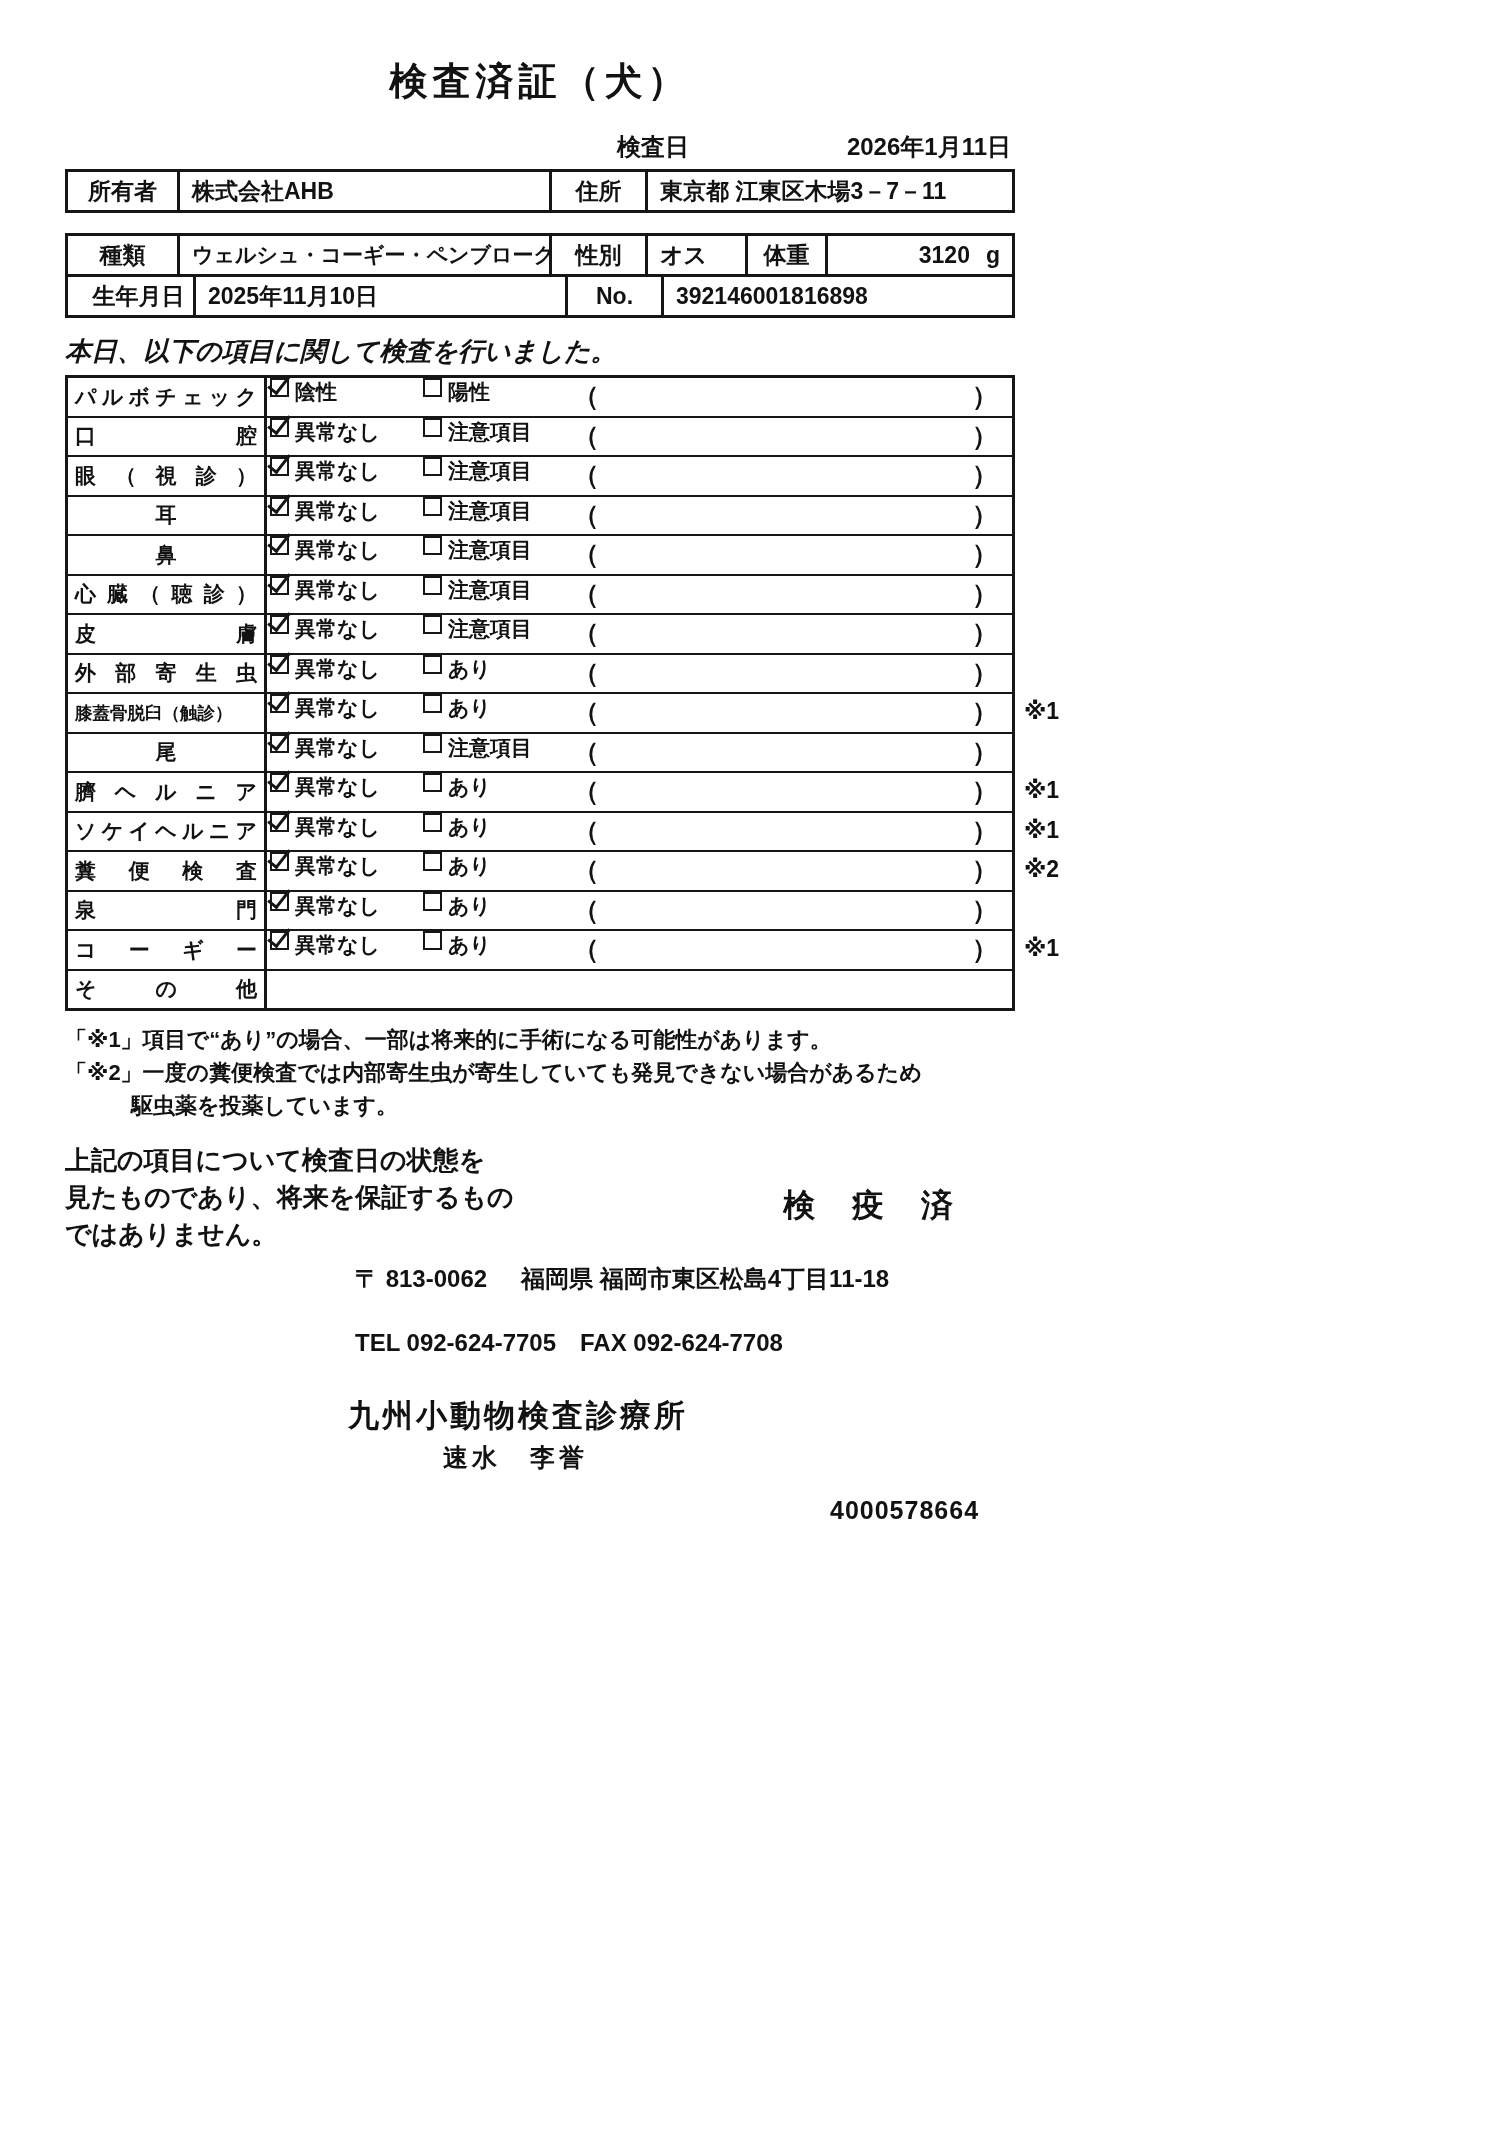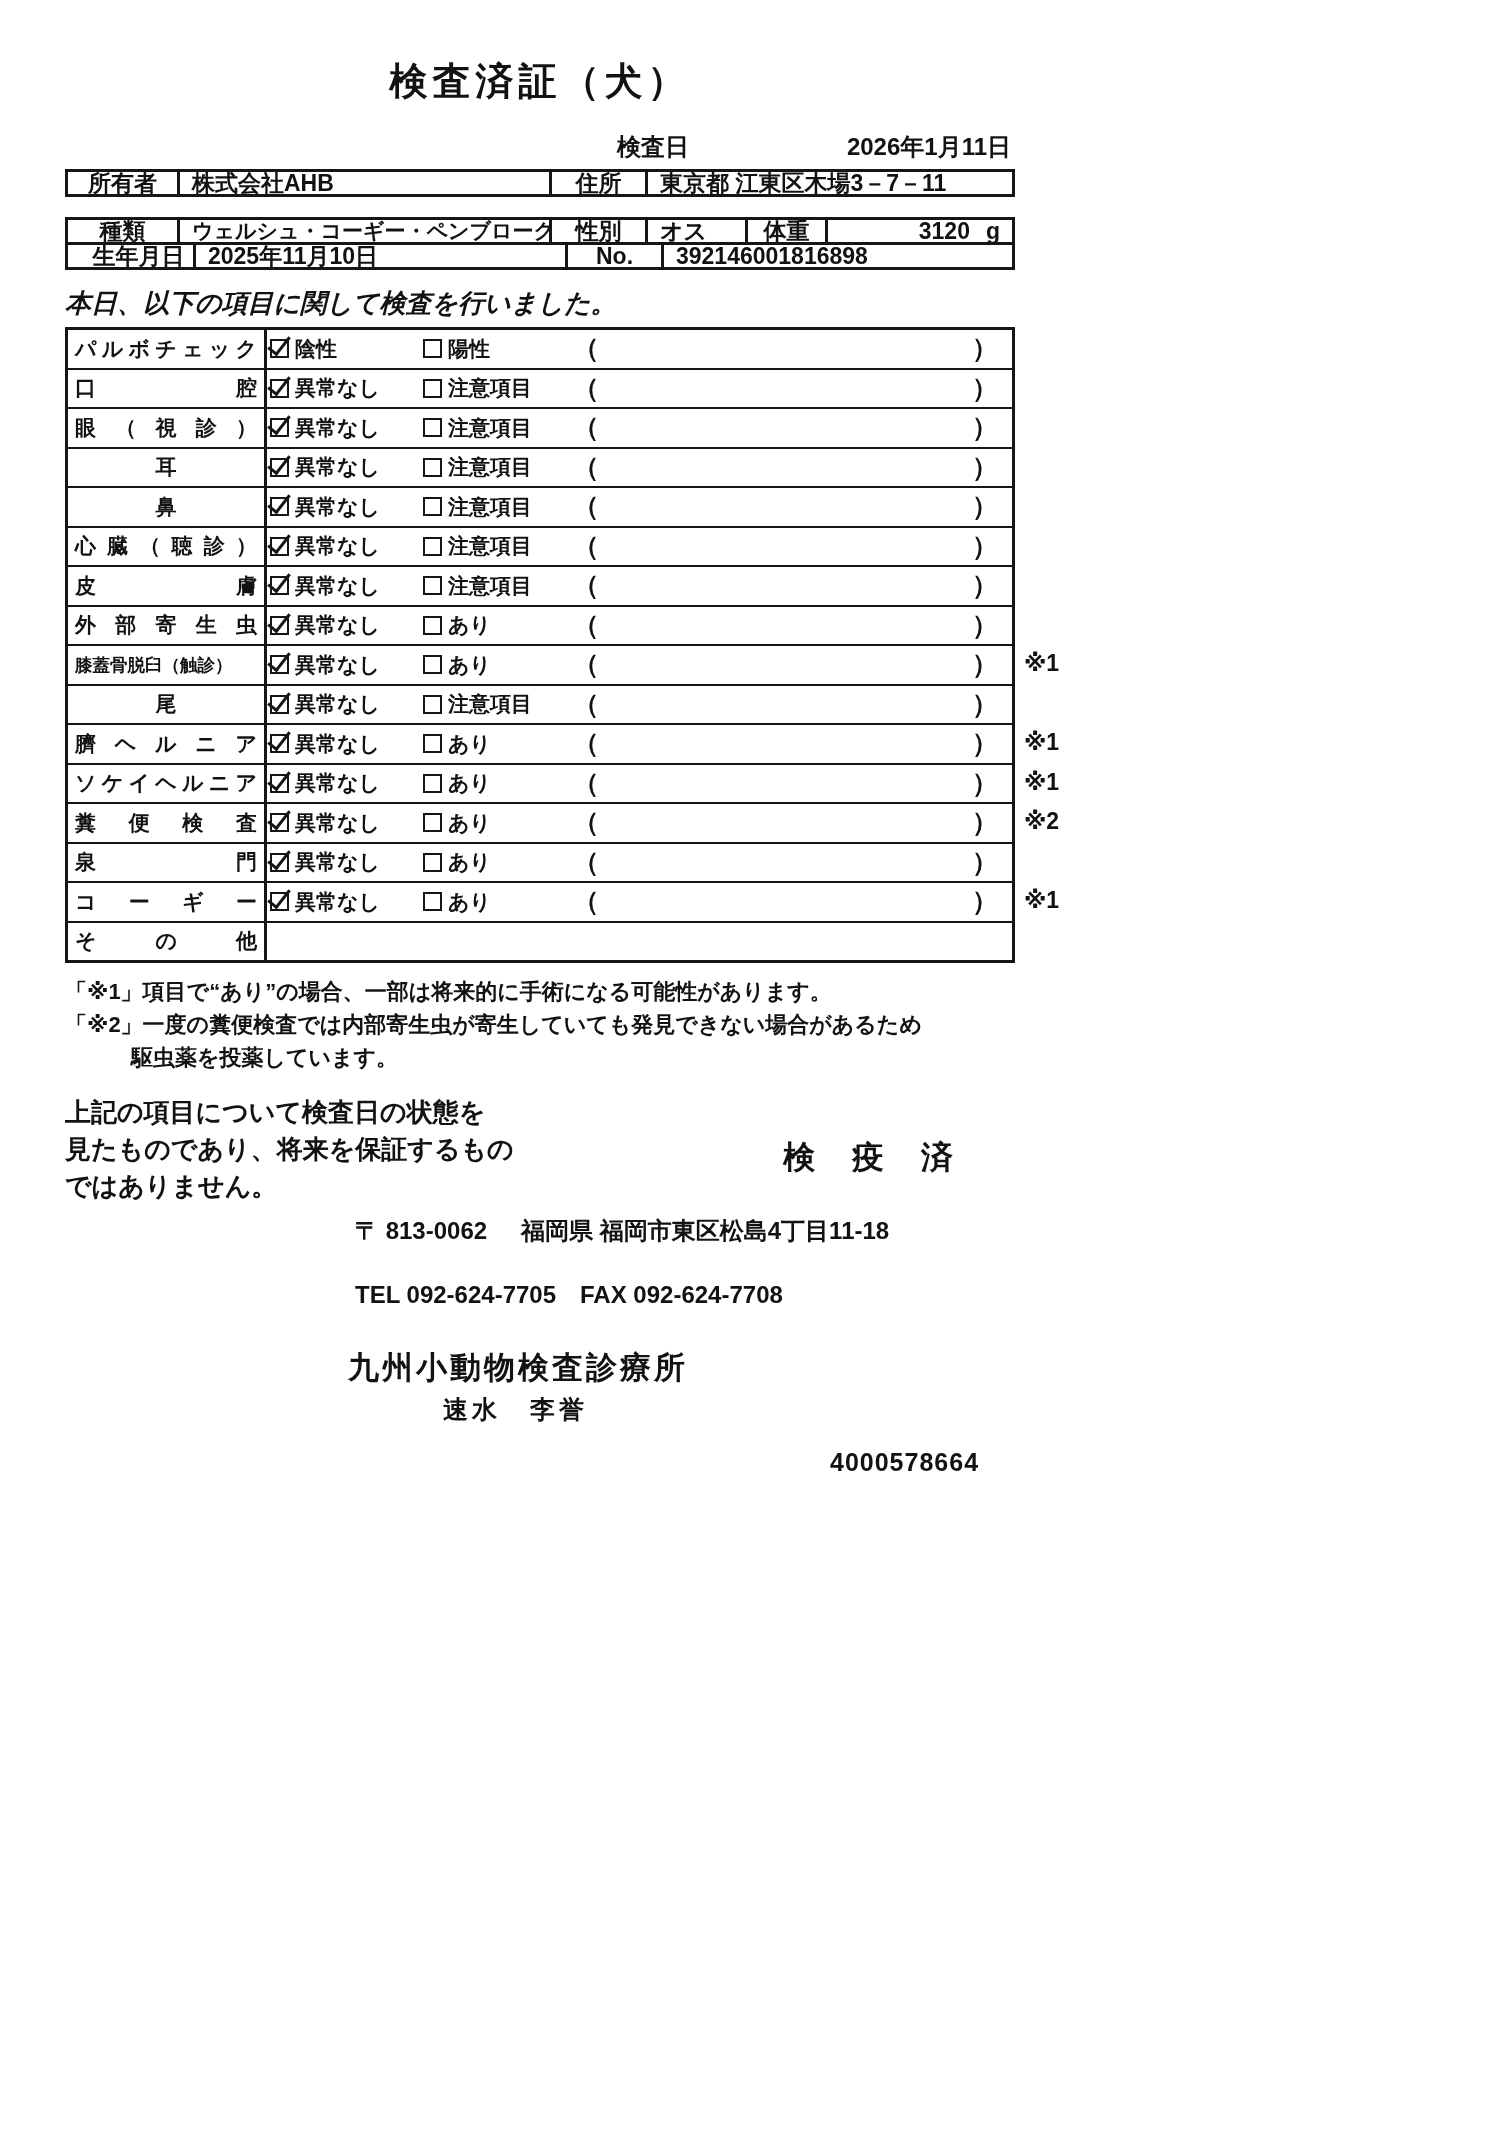--- a/index.html
+++ b/index.html
@@ -11,42 +11,42 @@
   }
   .doc{position:relative;padding:56px 0 0 65px;width:980px;}
 
   .title{text-align:center;width:950px;font-size:38px;font-weight:700;letter-spacing:5px;}
 
   .date-row{display:flex;align-items:baseline;width:950px;margin-top:24px;font-size:24px;font-weight:700;}
   .date-row .dlbl{margin-left:552px;}
   .date-row .dval{margin-left:auto;padding-right:4px;}
 
   .grid{border:3px solid #161616;width:944px;margin-top:6px;}
-  .grid .row{display:grid;height:22px;}
+  .grid .row{display:grid;height:38px;}
   .grid .row + .row{border-top:3px solid #161616;}
   .row-owner{grid-template-columns:112px 372px 96px 1fr;}
   .row-dog1{grid-template-columns:112px 372px 96px 100px 80px 1fr;}
   .row-dog2{grid-template-columns:112px 372px 96px 1fr;padding-left:16px;}
   .cell{display:flex;align-items:center;padding:0 12px;font-size:23px;font-weight:700;border-right:3px solid #161616;overflow:hidden;white-space:nowrap;}
   .cell.last{border-right:none;}
   .cell.hd{justify-content:center;padding:0 4px;}
   .cell.num-right{justify-content:flex-end;}
   .cell .unit{margin-left:16px;font-weight:700;}
   .breed{font-size:21px;}
 
   .intro{margin-top:16px;font-size:26px;font-weight:700;font-style:italic;}
 
   .chk{border:3px solid #161616;width:944px;margin-top:6px;}
   .chk-row{display:flex;align-items:stretch;height:37.5px;position:relative;}
   .chk-row + .chk-row{border-top:2.5px solid #161616;}
   .chk-label{width:182px;border-right:3px solid #161616;display:flex;align-items:center;padding:0 7px;flex:none;}
   .chk-label span{display:block;width:100%;font-size:21px;font-weight:700;text-align:justify;text-align-last:justify;text-justify:inter-character;white-space:nowrap;}
   .chk-label span.center{text-align:center;text-align-last:center;}
   .chk-label span.small{font-size:17.5px;text-align:left;text-align-last:left;letter-spacing:0;}
-  .opt{display:flex;align-items:center;width:150px;flex:none;font-size:21px;font-weight:700;padding-left:3px;white-space:nowrap;}
+  .opt{display:flex;align-items:flex-start;width:150px;flex:none;font-size:21px;font-weight:700;padding-left:3px;white-space:nowrap;}
   .parens{flex:1;display:flex;align-items:center;justify-content:space-between;font-size:26px;font-weight:600;padding-right:14px;}
   .note{position:absolute;left:100%;top:4px;margin-left:12px;font-size:23px;font-weight:700;white-space:nowrap;}
 
   .cb{width:15px;height:15px;border:2.5px solid #161616;margin-right:6px;position:relative;flex:none;background:#fff;}
   .cb.checked::after{
     content:"";position:absolute;left:1px;top:-9px;width:9px;height:20px;
     border-right:3px solid #161616;border-bottom:3px solid #161616;
     transform:rotate(38deg);
   }
 

